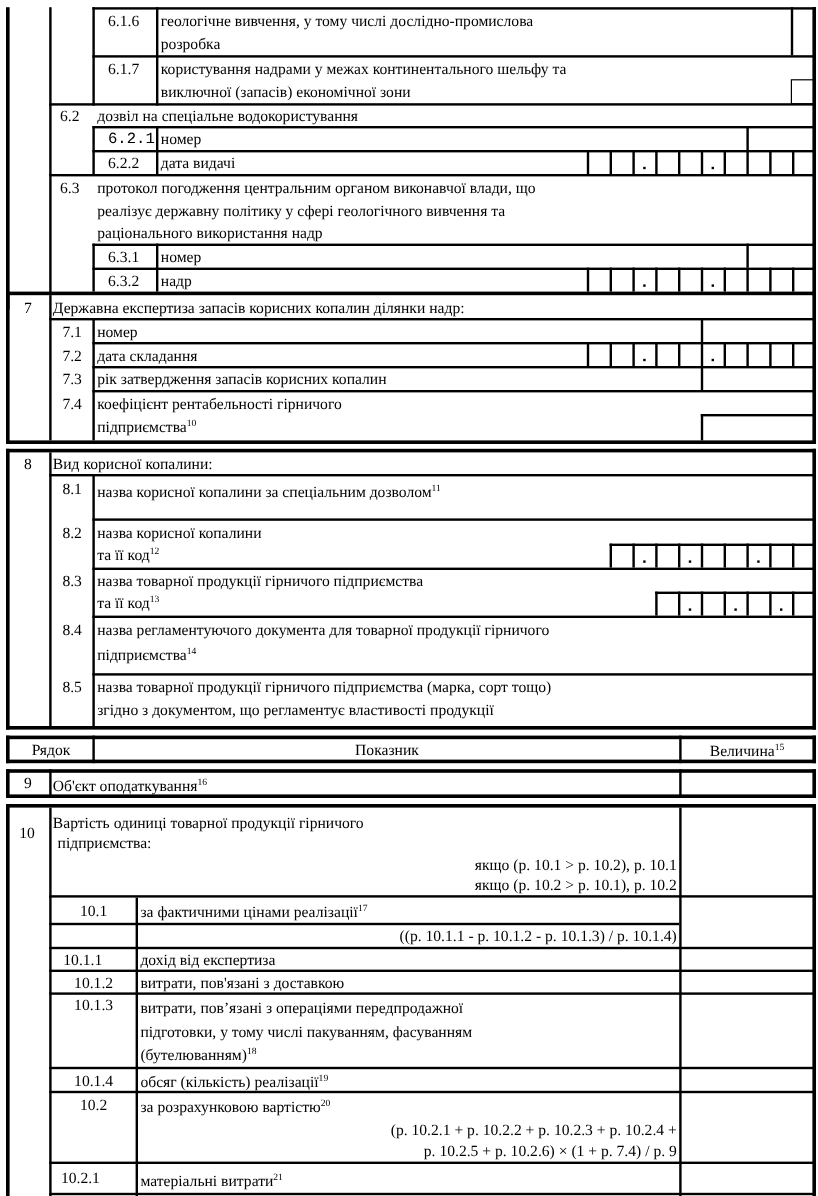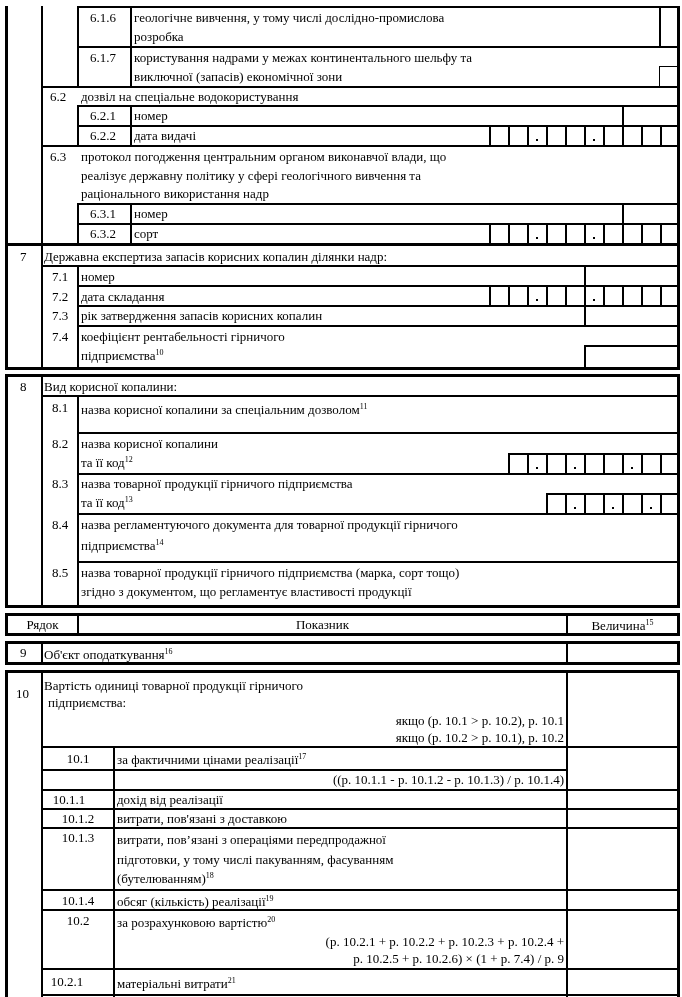--- a/index.html
+++ b/index.html
@@ -52,21 +52,21 @@
   <span class="t" style="left:134px;top:8px;">геологічне вивчення, у тому числі дослідно-промислова</span>
   <span class="t" style="left:134px;top:27px;">розробка</span>
 
   <span class="t" style="left:90px;top:48px;">6.1.7</span>
   <span class="t" style="left:134px;top:48px;">користування надрами у межах континентального шельфу та</span>
   <span class="t" style="left:134px;top:67px;">виключної (запасів) економічної зони</span>
 
   <span class="t" style="left:50px;top:87px;">6.2</span>
   <span class="t" style="left:81px;top:87px;">дозвіл на спеціальне водокористування</span>
 
-  <span class="t" style="left:90px;top:106px;">6.2.1</span>
+  <span class="t" style="left:90px;top:106px;font-family:Liberation Mono, monospace;">6.2.1</span>
   <span class="t" style="left:134px;top:106px;">номер</span>
   <div style="position:absolute;left:624px;top:107px;width:53px;height:18px;"></div>
 
   <span class="t" style="left:90px;top:126px;">6.2.2</span>
   <span class="t" style="left:134px;top:126px;">дата видачі</span>
   <div style="position:absolute;left:489px;top:125px;width:188px;height:20px;">
     <div class="ln" style="left:0;top:0;width:1.5px;height:20px;"></div>
     <div class="ln" style="left:19px;top:0;width:1.5px;height:20px;"></div>
     <div class="ln" style="left:38px;top:0;width:1.5px;height:20px;"></div>
     <div class="ln" style="left:57px;top:0;width:1.5px;height:20px;"></div>
@@ -83,21 +83,21 @@
   <span class="t" style="left:50px;top:147px;">6.3</span>
   <span class="t" style="left:81px;top:147px;">протокол погодження центральним органом виконавчої влади, що</span>
   <span class="t" style="left:81px;top:166px;">реалізує державну політику у сфері геологічного вивчення та</span>
   <span class="t" style="left:81px;top:184px;">раціонального використання надр</span>
 
   <span class="t" style="left:90px;top:204px;">6.3.1</span>
   <span class="t" style="left:134px;top:204px;">номер</span>
   <div style="position:absolute;left:624px;top:205px;width:53px;height:18px;"></div>
 
   <span class="t" style="left:90px;top:224px;">6.3.2</span>
-  <span class="t" style="left:134px;top:224px;">сорт</span>
+  <span class="t" style="left:134px;top:224px;">надр</span>
   <div style="position:absolute;left:489px;top:223px;width:188px;height:20px;">
     <div class="ln" style="left:0;top:0;width:1.5px;height:20px;"></div>
     <div class="ln" style="left:19px;top:0;width:1.5px;height:20px;"></div>
     <div class="ln" style="left:38px;top:0;width:1.5px;height:20px;"></div>
     <div class="ln" style="left:57px;top:0;width:1.5px;height:20px;"></div>
     <div class="ln" style="left:76px;top:0;width:1.5px;height:20px;"></div>
     <div class="ln" style="left:95px;top:0;width:1.5px;height:20px;"></div>
     <div class="ln" style="left:114px;top:0;width:1.5px;height:20px;"></div>
     <div class="ln" style="left:133px;top:0;width:1.5px;height:20px;"></div>
     <div class="ln" style="left:152px;top:0;width:1.5px;height:20px;"></div>
@@ -268,21 +268,21 @@
   <span class="t r" style="left:300px;top:711px;width:264px;">якщо (р. 10.1 &gt; р. 10.2), р. 10.1</span>
   <span class="t r" style="left:300px;top:728px;width:264px;">якщо (р. 10.2 &gt; р. 10.1), р. 10.2</span>
   <div style="position:absolute;left:568px;top:673px;width:109px;height:73px;"></div>
 
   <span class="t c" style="left:43px;top:749px;width:70px;">10.1</span>
   <span class="t" style="left:117px;top:750px;"><span>за фактичними цінами реалізації</span><sup>17</sup></span>
   <span class="t r" style="left:250px;top:770px;width:314px;">((р. 10.1.1 - р. 10.1.2 - р. 10.1.3) / р. 10.1.4)</span>
   <div style="position:absolute;left:568px;top:748px;width:109px;height:41px;"></div>
 
   <span class="t c" style="left:43px;top:790px;width:52px;">10.1.1</span>
-  <span class="t" style="left:117px;top:790px;">дохід від реалізації</span>
+  <span class="t" style="left:117px;top:790px;">дохід від експертиза</span>
   <div style="position:absolute;left:568px;top:791px;width:109px;height:17px;"></div>
 
   <span class="t c" style="left:43px;top:809px;width:70px;">10.1.2</span>
   <span class="t" style="left:117px;top:809px;">витрати, пов'язані з доставкою</span>
   <div style="position:absolute;left:568px;top:810px;width:109px;height:17px;"></div>
 
   <span class="t c" style="left:43px;top:828px;width:70px;">10.1.3</span>
   <span class="t" style="left:117px;top:830px;">витрати, пов’язані з операціями передпродажної</span>
   <span class="t" style="left:117px;top:850px;">підготовки, у тому числі пакуванням, фасуванням</span>
   <span class="t" style="left:117px;top:869px;"><span>(бутелюванням)</span><sup>18</sup></span>

